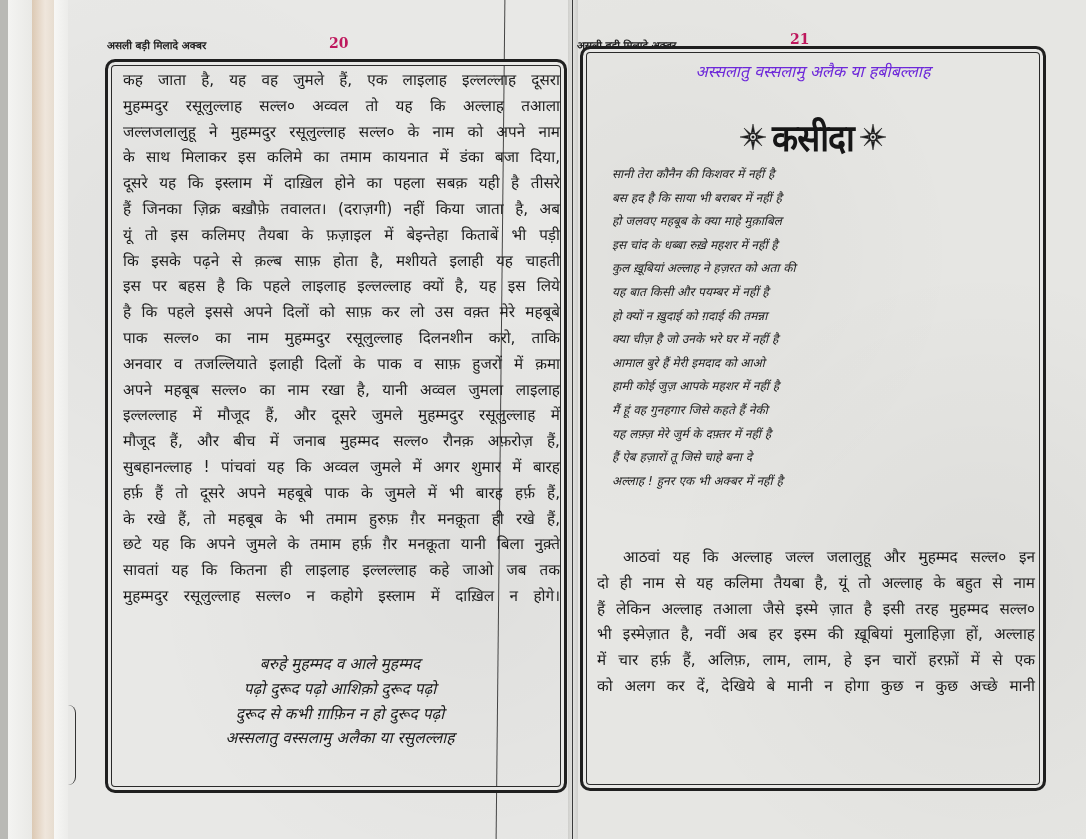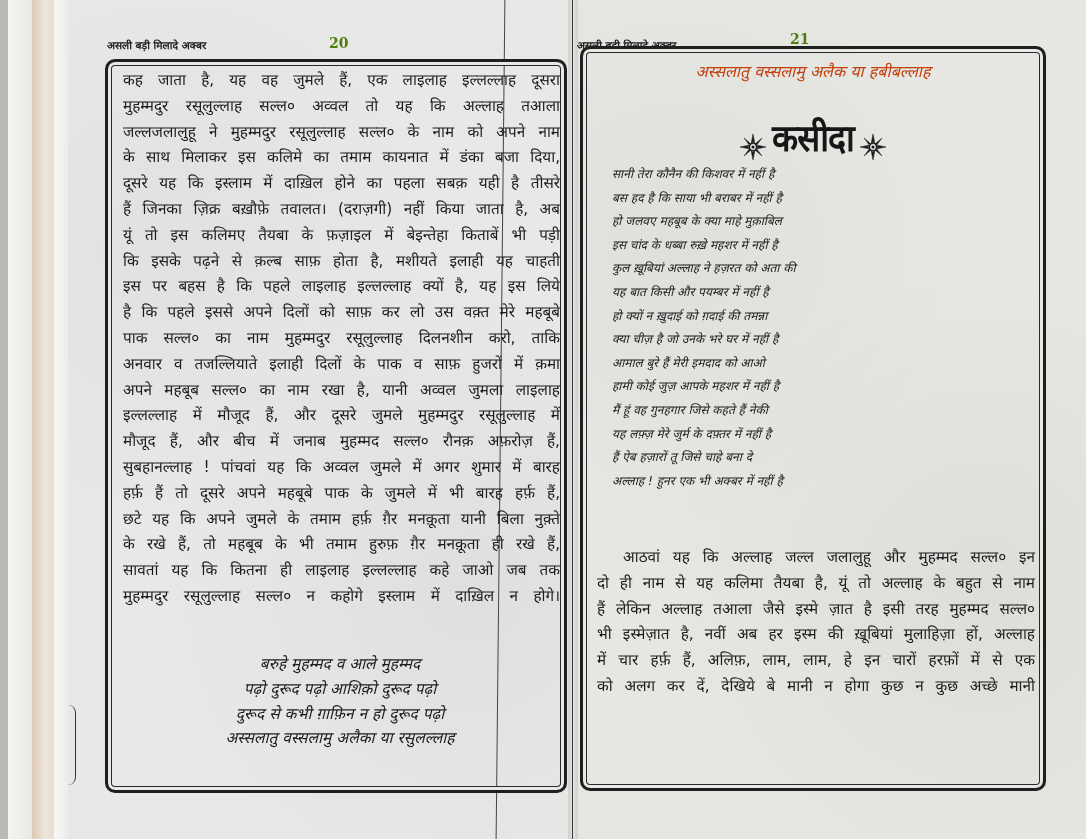--- a/index.html
+++ b/index.html
@@ -36,21 +36,21 @@
       position: absolute; top: 0; bottom: 0; left: 572px; width: 1px; background: #3a3a3a;
     }
     .tear-line {
       position: absolute; top: 0; height: 839px; width: 1px; background: #444;
     }
 
     .running-head {
       position: absolute; font-size: 10.5px; font-weight: bold; color: #222;
     }
     .page-num {
-      position: absolute; font-family: "DejaVu Serif", serif; font-weight: bold; font-size: 14px; color: #4d7c0f;
+      position: absolute; font-family: "DejaVu Serif", serif; font-weight: bold; font-size: 14px; color: #be185d;
     }
 
     .frame {
       position: absolute;
       border: 3px solid #1f1f1f;
       border-radius: 10px;
       box-shadow: inset 0 0 0 3px #e8e8e6, inset 0 0 0 4px #2a2a2a;
     }
     .frame-left { left: 105px; top: 59px; width: 462px; height: 734px; }
     .frame-right { left: 580px; top: 46px; width: 466px; height: 745px; }
@@ -73,25 +73,25 @@
       font-size: 15.5px;
       line-height: 24.8px;
       color: #1c1c1c;
       white-space: nowrap;
     }
     .verse-left { left: 120px; top: 652px; width: 440px; text-align: center; }
     .verse-left .line { display: block; }
 
     .salutation {
       position: absolute; left: 580px; top: 60px; width: 466px;
-      text-align: center; font-style: italic; font-size: 16px; color: #c2410c;
+      text-align: center; font-style: italic; font-size: 16px; color: #6d28d9;
     }
     .title-row {
       position: absolute; left: 580px; top: 114px; width: 466px;
-      display: flex; justify-content: center; align-items: flex-end; gap: 6px;
+      display: flex; justify-content: center; align-items: center; gap: 6px;
     }
     .title-text {
       font-size: 34px; font-weight: bold; color: #161616; letter-spacing: -1px;
       transform: scaleY(1.1);
     }
     .star-icon { width: 26px; height: 26px; display: inline-block; }
 
     .couplets { position: absolute; left: 612px; top: 163px; width: 425px; }
     .couplet-line {
       display: block; font-style: italic; font-size: 12px; line-height: 23.6px; color: #1c1c1c; white-space: nowrap;
@@ -137,22 +137,22 @@
   <span class="line">कि इसके पढ़ने से क़ल्ब साफ़ होता है, मशीयते इलाही यह चाहती</span>
   <span class="line">इस पर बहस है कि पहले लाइलाह इल्लल्लाह क्यों है, यह इस लिये</span>
   <span class="line">है कि पहले इससे अपने दिलों को साफ़ कर लो उस वक़्त मेरे महबूबे</span>
   <span class="line">पाक सल्ल० का नाम मुहम्मदुर रसूलुल्लाह दिलनशीन करो, ताकि</span>
   <span class="line">अनवार व तजल्लियाते इलाही दिलों के पाक व साफ़ हुजरों में क़मा</span>
   <span class="line">अपने महबूब सल्ल० का नाम रखा है, यानी अव्वल जुमला लाइलाह</span>
   <span class="line">इल्लल्लाह में मौजूद हैं, और दूसरे जुमले मुहम्मदुर रसूलुल्लाह में</span>
   <span class="line">मौजूद हैं, और बीच में जनाब मुहम्मद सल्ल० रौनक़ अफ़रोज़ हैं,</span>
   <span class="line">सुबहानल्लाह ! पांचवां यह कि अव्वल जुमले में अगर शुमार में बारह</span>
   <span class="line">हर्फ़ हैं तो दूसरे अपने महबूबे पाक के जुमले में भी बारह हर्फ़ हैं,</span>
+  <span class="line">के रखे हैं, तो महबूब के भी तमाम हुरुफ़ ग़ैर मनक़ूता ही रखे हैं,</span>
   <span class="line">छटे यह कि अपने जुमले के तमाम हर्फ़ ग़ैर मनक़ूता यानी बिला नुक़्ते</span>
-  <span class="line">के रखे हैं, तो महबूब के भी तमाम हुरुफ़ ग़ैर मनक़ूता ही रखे हैं,</span>
   <span class="line">सावतां यह कि कितना ही लाइलाह इल्लल्लाह कहे जाओ जब तक</span>
   <span class="line">मुहम्मदुर रसूलुल्लाह सल्ल० न कहोगे इस्लाम में दाख़िल न होगे।</span>
 </div>
 
 <div class="verse verse-left">
   <span class="line">बरुहे मुहम्मद व आले मुहम्मद</span>
   <span class="line">पढ़ो दुरूद  पढ़ो आशिक़ो  दुरूद पढ़ो</span>
   <span class="line">दुरूद से कभी ग़ाफ़िन न हो दुरूद पढ़ो</span>
   <span class="line">अस्सलातु वस्सलामु अलैका या रसुलल्लाह</span>
 </div>

